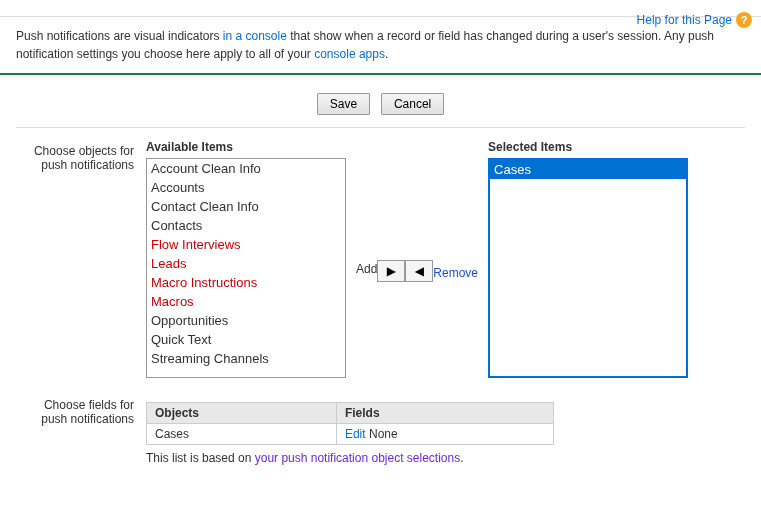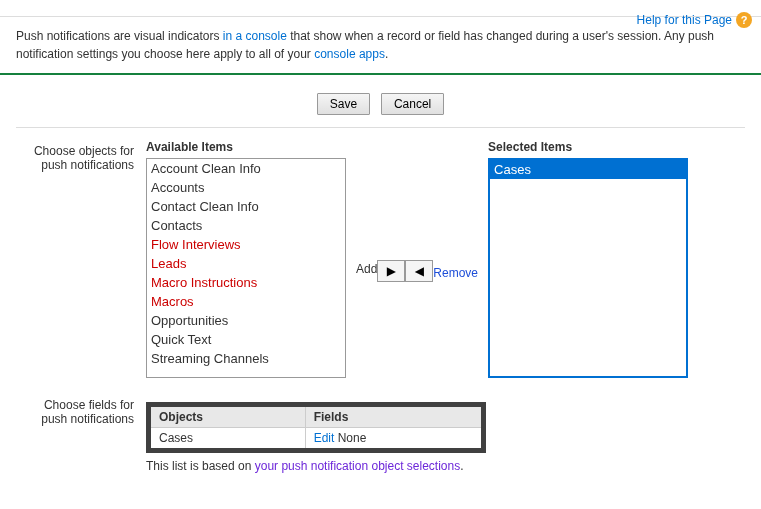--- a/index.html
+++ b/index.html
@@ -38,21 +38,21 @@
     .list-item.selected { background: #0070d2; color: #fff; }
 
     
     .transfer-buttons { display: flex; flex-direction: row; align-items: center; margin: 0 10px; margin-top: 24px; }
     .transfer-label { font-size: 12px; color: #333; margin-bottom: 4px; }
     .transfer-btn { width: 28px; height: 22px; border: 1px solid #999; background: #f5f5f5; cursor: pointer; display: flex; align-items: center; justify-content: center; font-size: 12px; margin: 2px 0; }
     .transfer-label-remove { font-size: 12px; color: #1d4ed8; margin-top: 4px; }
 
     
     .fields-section { margin-top: 8px; }
-    .fields-table { width: 340px; border-collapse: collapse; border: 5px solid #404040; font-size: 12px; }
+    .fields-table { width: 408px; border-collapse: collapse; border: 1px solid #404040; font-size: 12px; }
     .fields-table th { background: #e8e8e8; border: 1px solid #ccc; padding: 3px 8px; font-weight: bold; text-align: left; }
     .fields-table td { border: 1px solid #ccc; padding: 3px 8px; }
     .edit-link { color: #0070d2; text-decoration: none; cursor: pointer; }
 
     .fields-note { font-size: 12px; color: #333; margin-top: 6px; }
     .fields-note .link-text { color: #6d28d9; }
 
     
     .list-scroll { width: 200px; height: 220px; border: 1px solid #999; overflow-y: scroll; background: #fff; }
     .selected-scroll { width: 200px; height: 220px; border: 2px solid #0070d2; overflow-y: scroll; background: #fff; }

